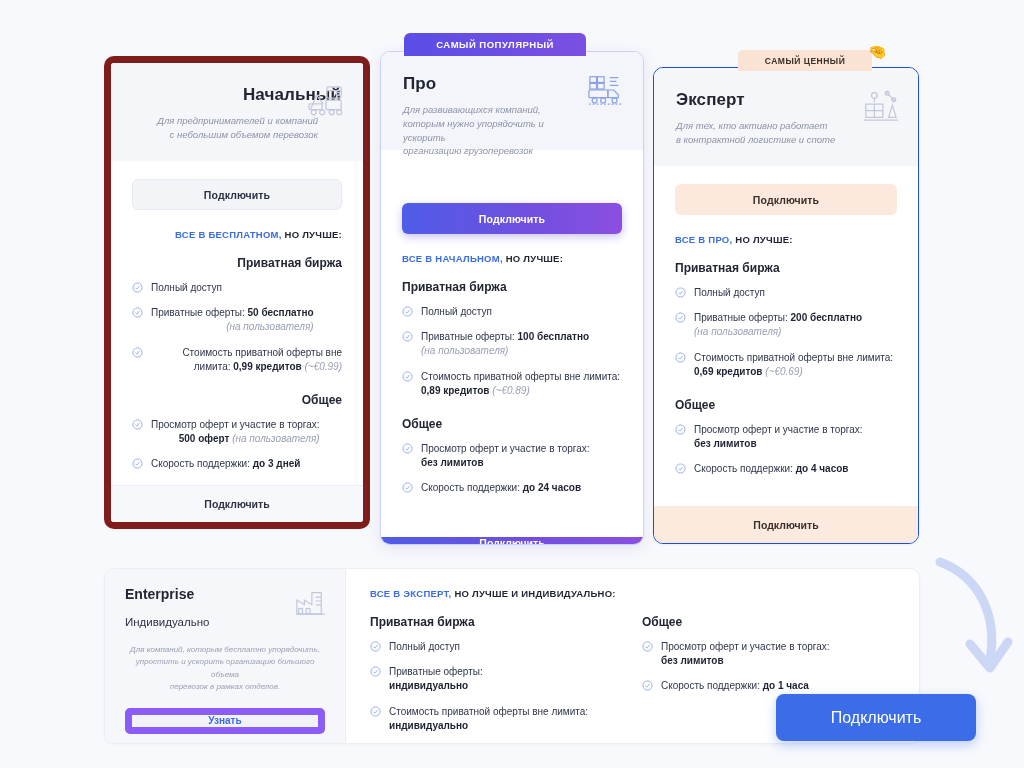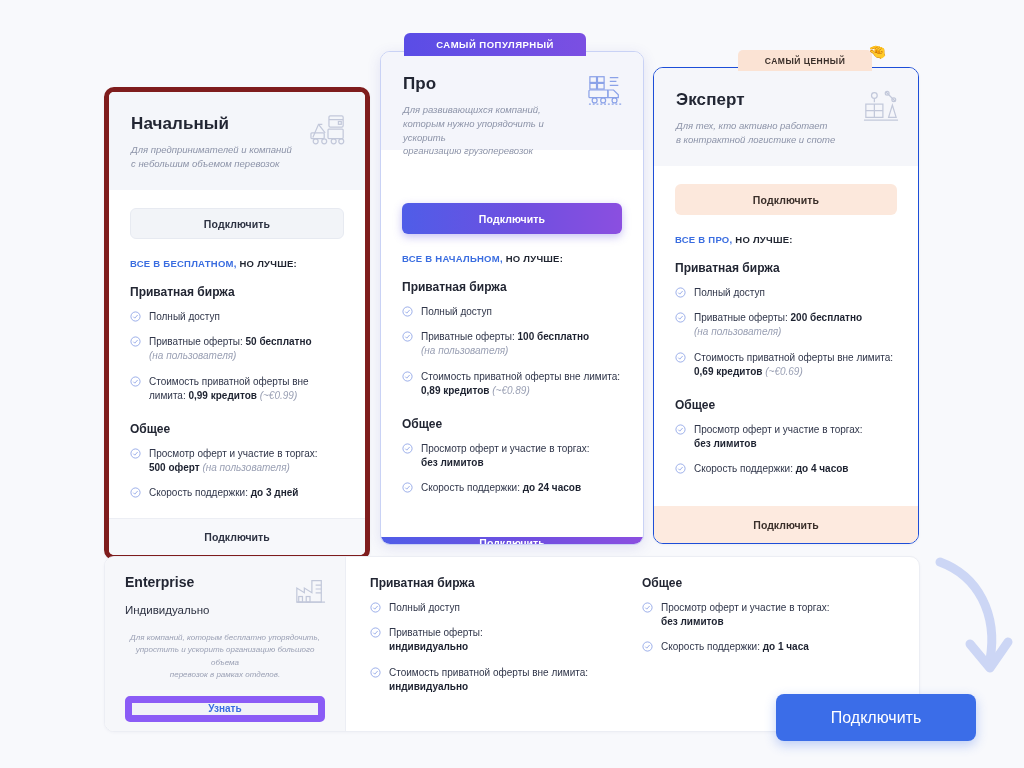--- a/index.html
+++ b/index.html
@@ -15,22 +15,22 @@
   .cards-row { position: absolute; left: 0; top: 0; width: 1024px; height: 552px; }
 
   .card {
     position: absolute;
     background: #ffffff;
     border-radius: 10px;
     overflow: hidden;
     display: flex;
     flex-direction: column;
   }
-  .card.basic   { left: 104px; top: 87px;  width: 266px; height: 473px;
-                  border: 5px solid #7f1d1d; box-shadow: 0 1px 3px rgba(40,50,90,.05); }
+  .card.basic   { left: 104px; top: 56px;  width: 266px; height: 473px;
+                  border: 7px solid #7f1d1d; box-shadow: 0 1px 3px rgba(40,50,90,.05); text-align: right; }
   .card.pro     { left: 380px; top: 51px;  width: 264px; height: 494px;
                   border: 1px solid #c9d2f5; box-shadow: 0 3px 14px rgba(70,70,180,.13); gap: 35px; }
   .card.expert  { left: 653px; top: 67px;  width: 266px; height: 477px;
                   border: 1px solid #1d4ed8; box-shadow: 0 1px 3px rgba(40,50,90,.05); }
 
   .card-head {
     position: relative;
     padding: 22px 22px 18px 22px;
     min-height: 98px;
   }
@@ -111,21 +111,21 @@
     border-radius: 5px 5px 0 0;
     background: #fbe3d4; color: #3a2f2a; font-size: 8.5px;
   }
   .badge-emoji {
     position: absolute; left: 868px; top: 44px;
     font-size: 15px; line-height: 1; z-index: 6;
   }
 
   
   .enterprise {
-    position: absolute; left: 104px; top: 556px; width: 816px; height: 176px;
+    position: absolute; left: 104px; top: 568px; width: 816px; height: 176px;
     background: #ffffff; border: 1px solid #eceef4; border-radius: 10px;
     display: flex; overflow: hidden;
     box-shadow: 0 1px 3px rgba(40,50,90,.04);
   }
   .ent-left {
     width: 241px; background: #f6f7fa; border-right: 1px solid #eceef4;
     padding: 17px 20px 15px 20px; position: relative;
   }
   .ent-name { font-size: 14px; font-weight: bold; color: #222633; margin-bottom: 14px; }
   .ent-price { font-size: 11.5px; color: #2d3242; margin-bottom: 16px; }
@@ -425,20 +425,23 @@
           <line x1="4" y1="31" x2="34" y2="31"></line>
           <line x1="24" y1="13" x2="30" y2="13"></line>
             <line x1="24" y1="17" x2="30" y2="17"></line>
             <line x1="24" y1="21" x2="30" y2="21"></line>
           <rect x="6" y="25" width="4" height="6"></rect>
             <rect x="14" y="25" width="4" height="6"></rect>
         </svg>
       </div>
     </div>
     <div class="ent-right">
+      <div class="all-in">
+        <span class="hl">ВСЕ В ЭКСПЕРТ,</span><span> НО ЛУЧШЕ И ИНДИВИДУАЛЬНО:</span>
+      </div>
       <div class="ent-cols">
         <div class="ent-col">
           <div class="group-title">Приватная биржа</div>
           <div class="feat">
             <span class="chk">
                 <svg viewBox="0 0 12 12" fill="none" stroke="#93a7e8" stroke-width="1">
                   <circle cx="6" cy="6" r="5"></circle>
                   <path d="M3.6 6.2 L5.2 7.8 L8.4 4.3"></path>
                 </svg>
               </span>

